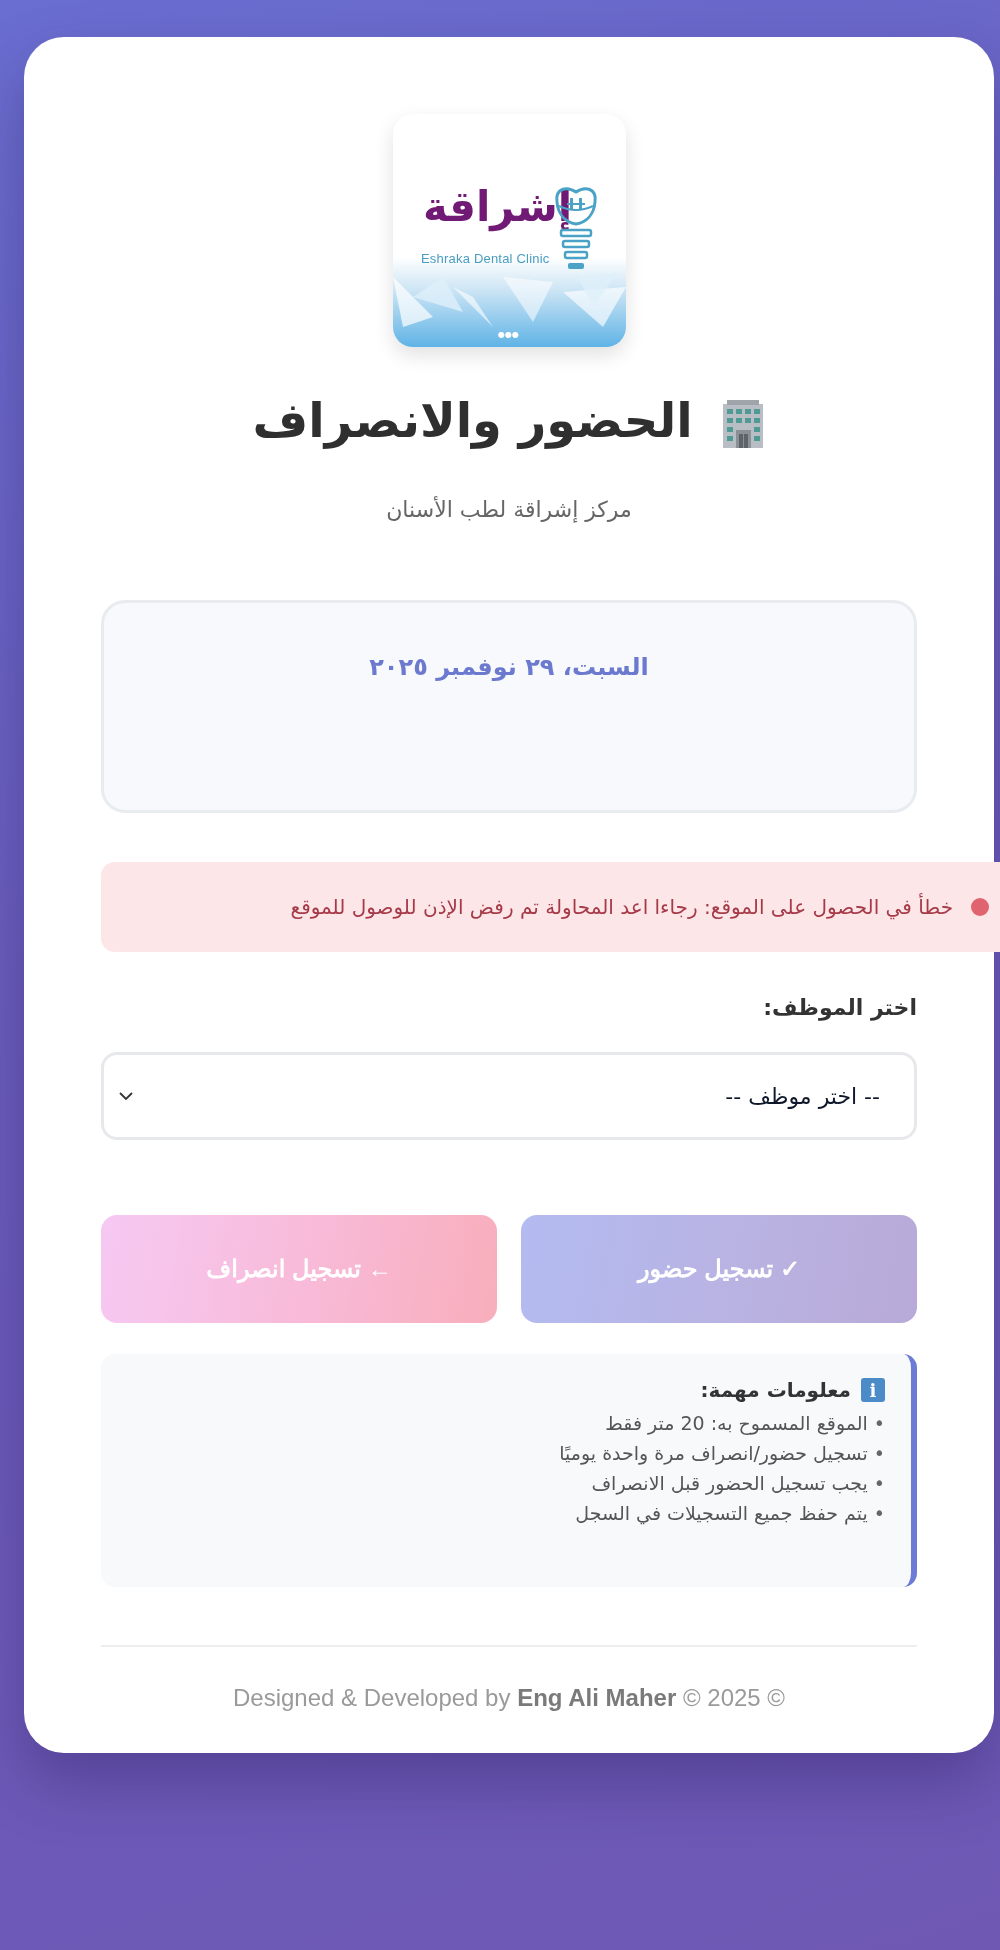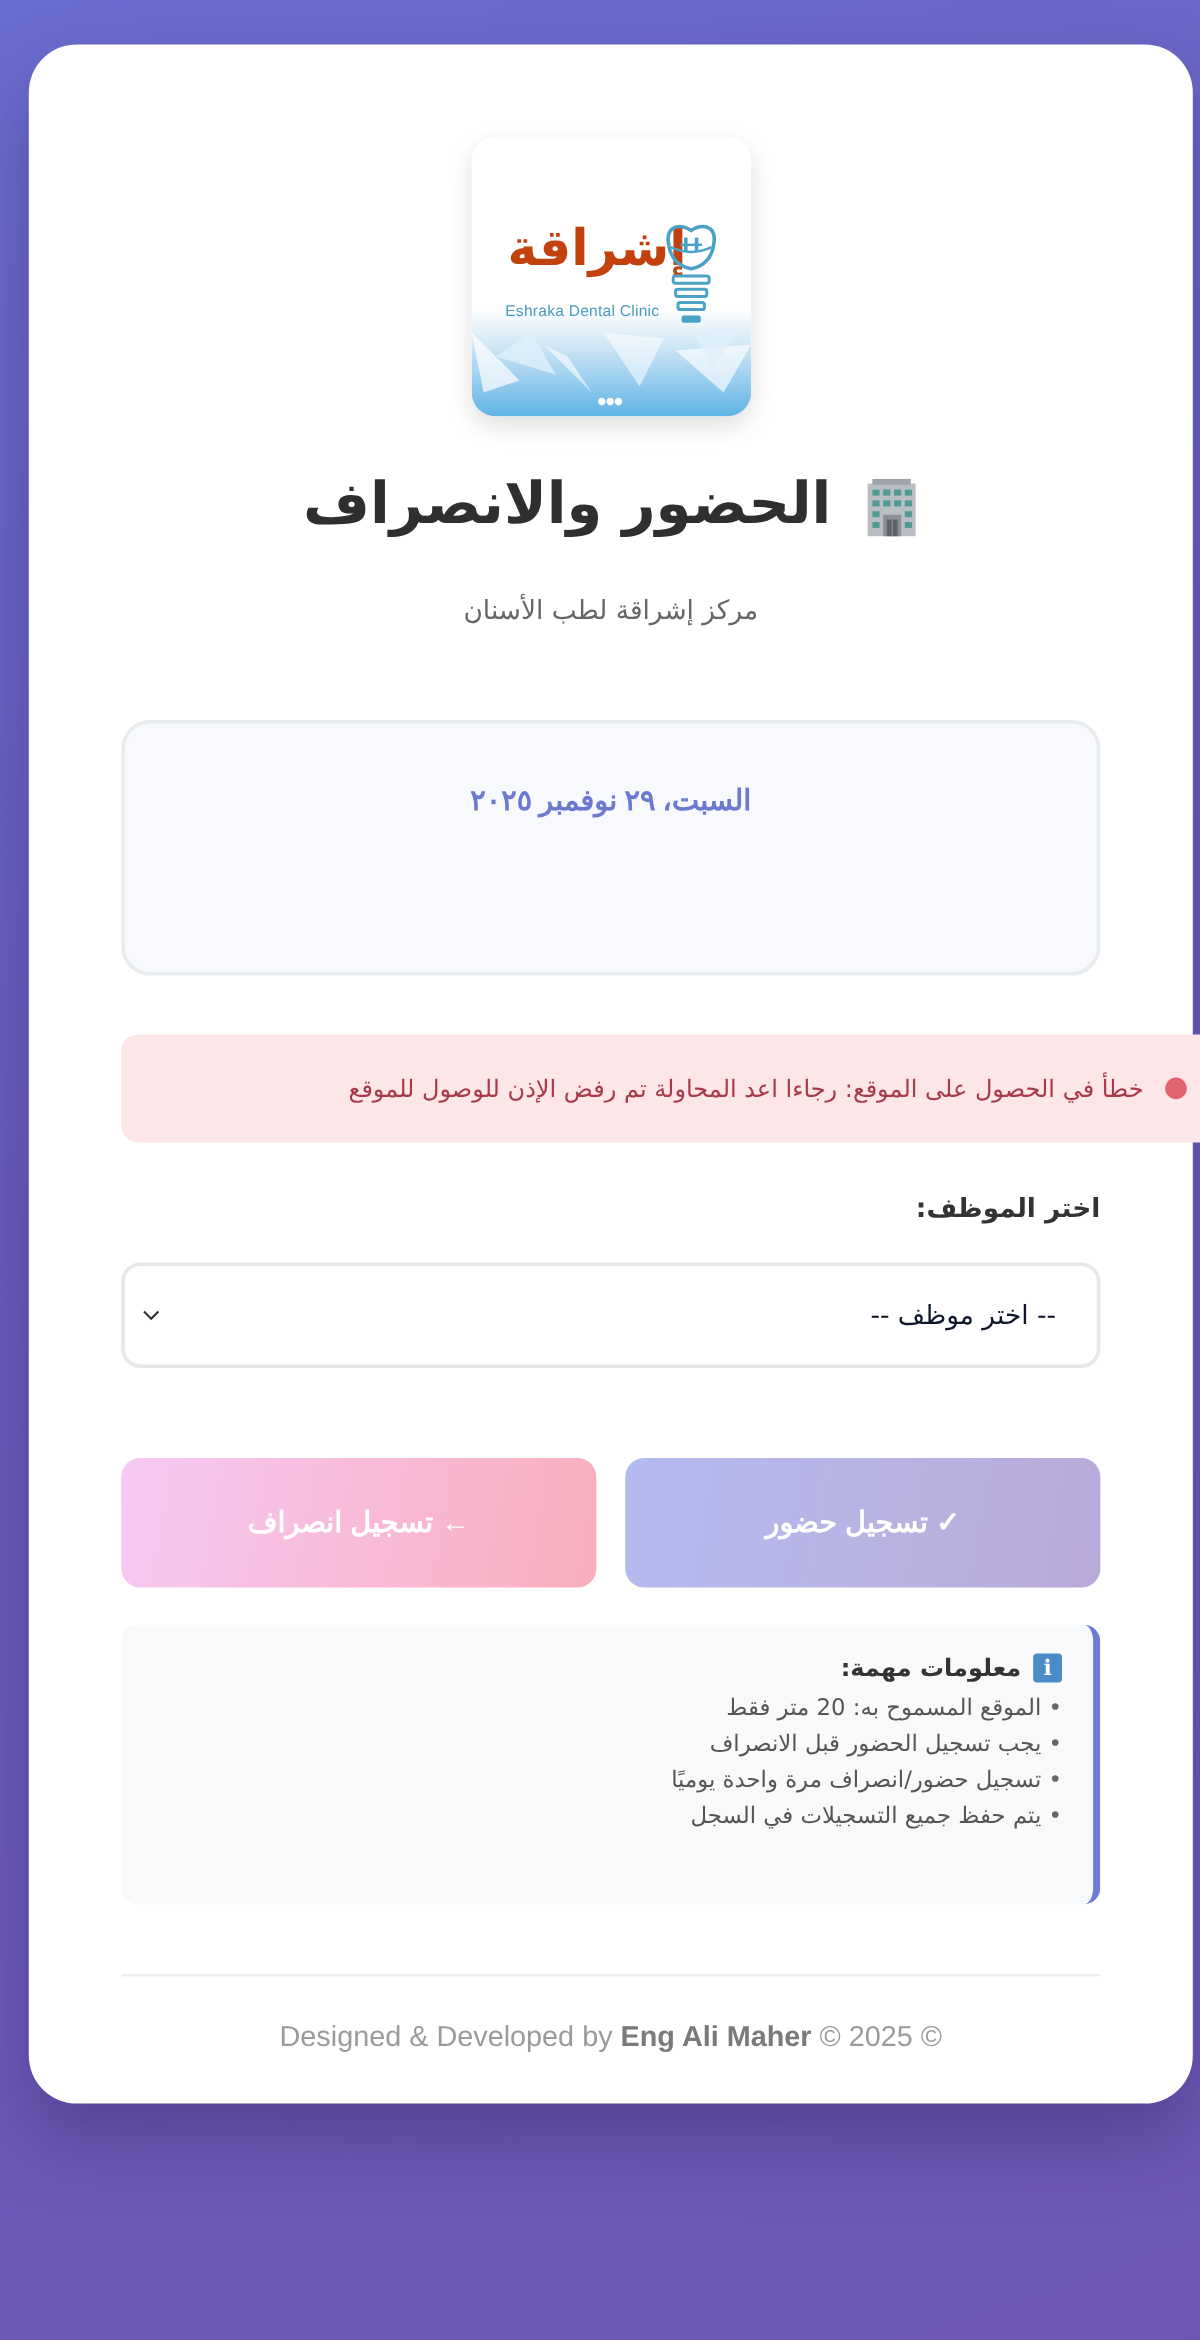--- a/index.html
+++ b/index.html
@@ -30,21 +30,21 @@
     }
     .logo-wave {
       position: absolute; left: 0; right: 0; bottom: 0; height: 90px;
       background: linear-gradient(180deg, rgba(255,255,255,0) 0%, #cfe6f5 35%, #5fb3e6 100%);
     }
     .logo-facets {
       position: absolute; left: 0; right: 0; bottom: 10px; height: 80px;
     }
     .logo-ar {
       position: absolute; left: 30px; top: 68px;
-      font-size: 42px; color: #c2410c; font-weight: bold;
+      font-size: 42px; color: #701a75; font-weight: bold;
       direction: rtl;
     }
     .logo-en {
       position: absolute; left: 28px; top: 137px;
       font-size: 13px; color: #4a9cc0;
       font-family: "Liberation Sans", sans-serif;
       letter-spacing: 0.2px;
       direction: ltr;
     }
     .logo-tooth { position: absolute; left: 160px; top: 70px; }
@@ -62,21 +62,20 @@
     .subtitle {
       position: absolute; left: 0; right: 0; top: 460px;
       text-align: center; font-size: 22px; color: #666666;
     }
     .clock-box {
       position: absolute; left: 77px; top: 563px;
       width: 816px; height: 213px;
       background: #f7f9fc;
       border: 3px solid #e9ecef;
       border-radius: 24px;
-      font-family: Liberation Serif, serif;
     }
     .clock-date {
       position: absolute; left: 0; right: 0; top: 50px;
       text-align: center; font-size: 24px; font-weight: bold; color: #6b79cf;
     }
     .clock-time {
       position: absolute; left: 0; right: 0; top: 116px;
       text-align: center; font-size: 42px; font-weight: bold; color: #2b2b2b;
       direction: ltr; letter-spacing: 2px;
     }
@@ -240,22 +239,22 @@
   <button class="btn btn-in">✓ تسجيل حضور</button>
   <button class="btn btn-out">← تسجيل انصراف</button>
 
   <div class="info-box">
     <div class="info-title">
       <span class="info-icon">i</span>
       <span>معلومات مهمة:</span>
     </div>
     <ul class="info-list">
       <li>الموقع المسموح به: 20 متر فقط</li>
+      <li>تسجيل حضور/انصراف مرة واحدة يوميًا</li>
       <li>يجب تسجيل الحضور قبل الانصراف</li>
-      <li>تسجيل حضور/انصراف مرة واحدة يوميًا</li>
       <li>يتم حفظ جميع التسجيلات في السجل</li>
     </ul>
   </div>
 
   <div class="divider"></div>
 
   <div class="footer">
     <span>Designed &amp; Developed by </span><b>Eng Ali Maher</b><span> © 2025 ©</span>
   </div>
 </div>

